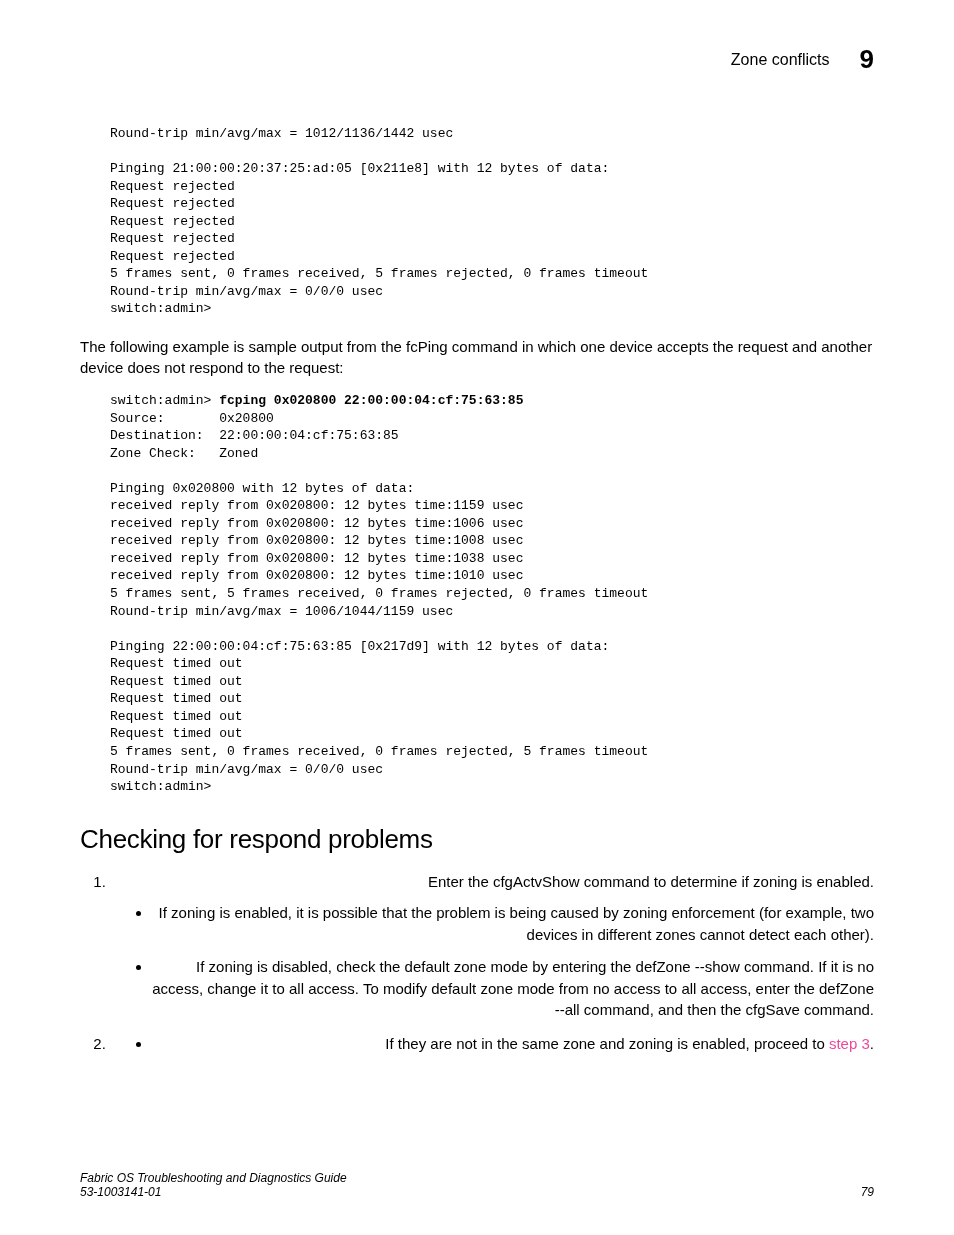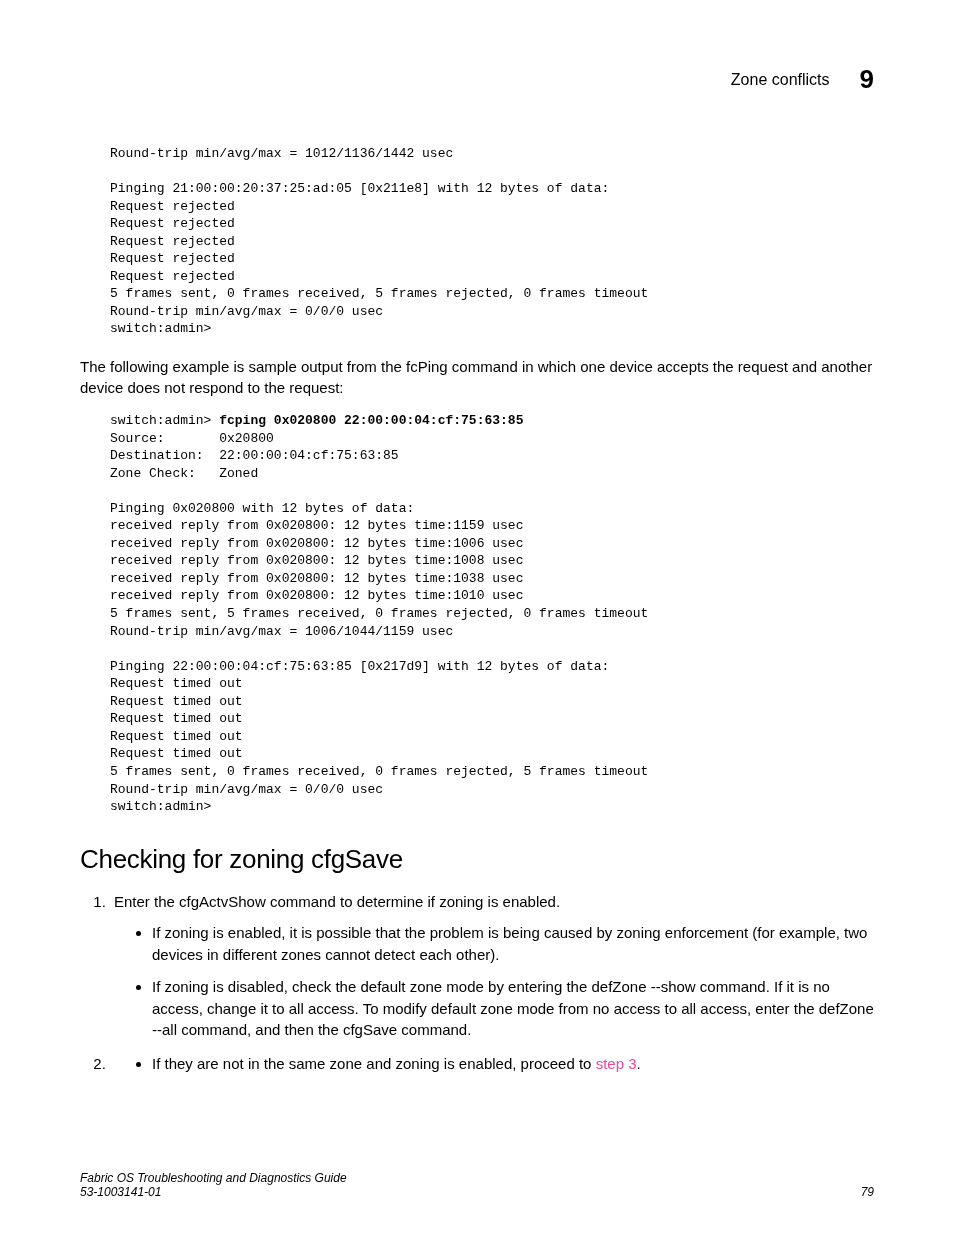--- a/index.html
+++ b/index.html
@@ -4,21 +4,21 @@
 <style>
   body {
     margin: 0;
     padding: 0;
     font-family: Arial, Helvetica, sans-serif;
     background: #fff;
     color: #000;
     width: 954px;
   }
   .page {
-    padding: 64px 80px 40px 80px;
+    padding: 44px 80px 40px 80px;
     box-sizing: border-box;
     min-height: 1235px;
     position: relative;
   }
   .header-row {
     display: flex;
     justify-content: flex-end;
     align-items: center;
     gap: 30px;
     margin-bottom: 50px;
@@ -48,20 +48,21 @@
     margin-bottom: 16px;
     font-family: Arial, Helvetica, sans-serif;
     font-stretch: condensed;
     letter-spacing: -0.3px;
   }
   ol.steps {
     font-size: 15px;
     line-height: 1.45;
     padding-left: 20px;
     margin: 10px 0 0 10px;
+    text-align: right;
   }
   ol.steps > li {
     padding-left: 4px;
     margin-bottom: 12px;
   }
   ul.bullets {
     list-style-type: disc;
     margin: 10px 0 10px 20px;
     padding-left: 18px;
   }
@@ -126,21 +127,21 @@
 Pinging 22:00:00:04:cf:75:63:85 [0x217d9] with 12 bytes of data:
 Request timed out
 Request timed out
 Request timed out
 Request timed out
 Request timed out
 5 frames sent, 0 frames received, 0 frames rejected, 5 frames timeout
 Round-trip min/avg/max = 0/0/0 usec
 switch:admin&gt;</span></div>
 
-  <h2 class="section-heading">Checking for zoning cfgSave</h2>
+  <h2 class="section-heading">Checking for respond problems</h2>
 
   <ol class="steps">
     <li>
       <span>Enter the </span><span class="b">cfgActvShow</span><span> command to determine if zoning is enabled.</span>
       <ul class="bullets">
         <li>If zoning is enabled, it is possible that the problem is being caused by zoning enforcement (for example, two devices in different zones cannot detect each other).</li>
         <li>
           <span>If zoning is disabled, check the default zone mode by entering the </span><span class="b">defZone --show</span><span> command. If it is no access, change it to all access. To modify default zone mode from no access to all access, enter the </span><span class="b">defZone --all</span><span> command, and then the </span><span class="b">cfgSave</span><span> command.</span>
         </li>
       </ul>

